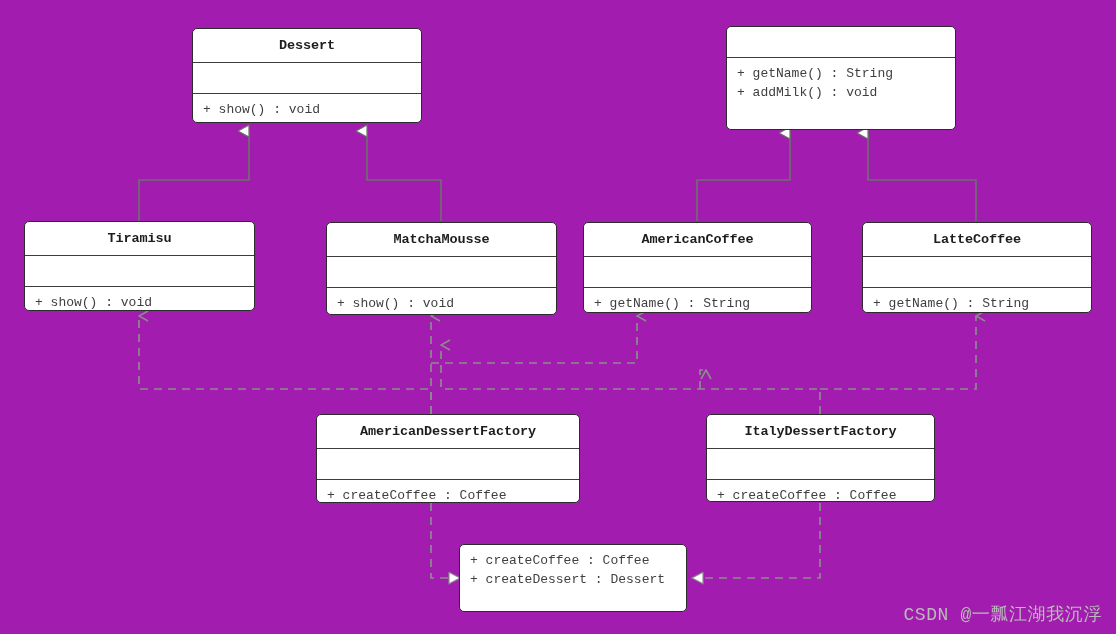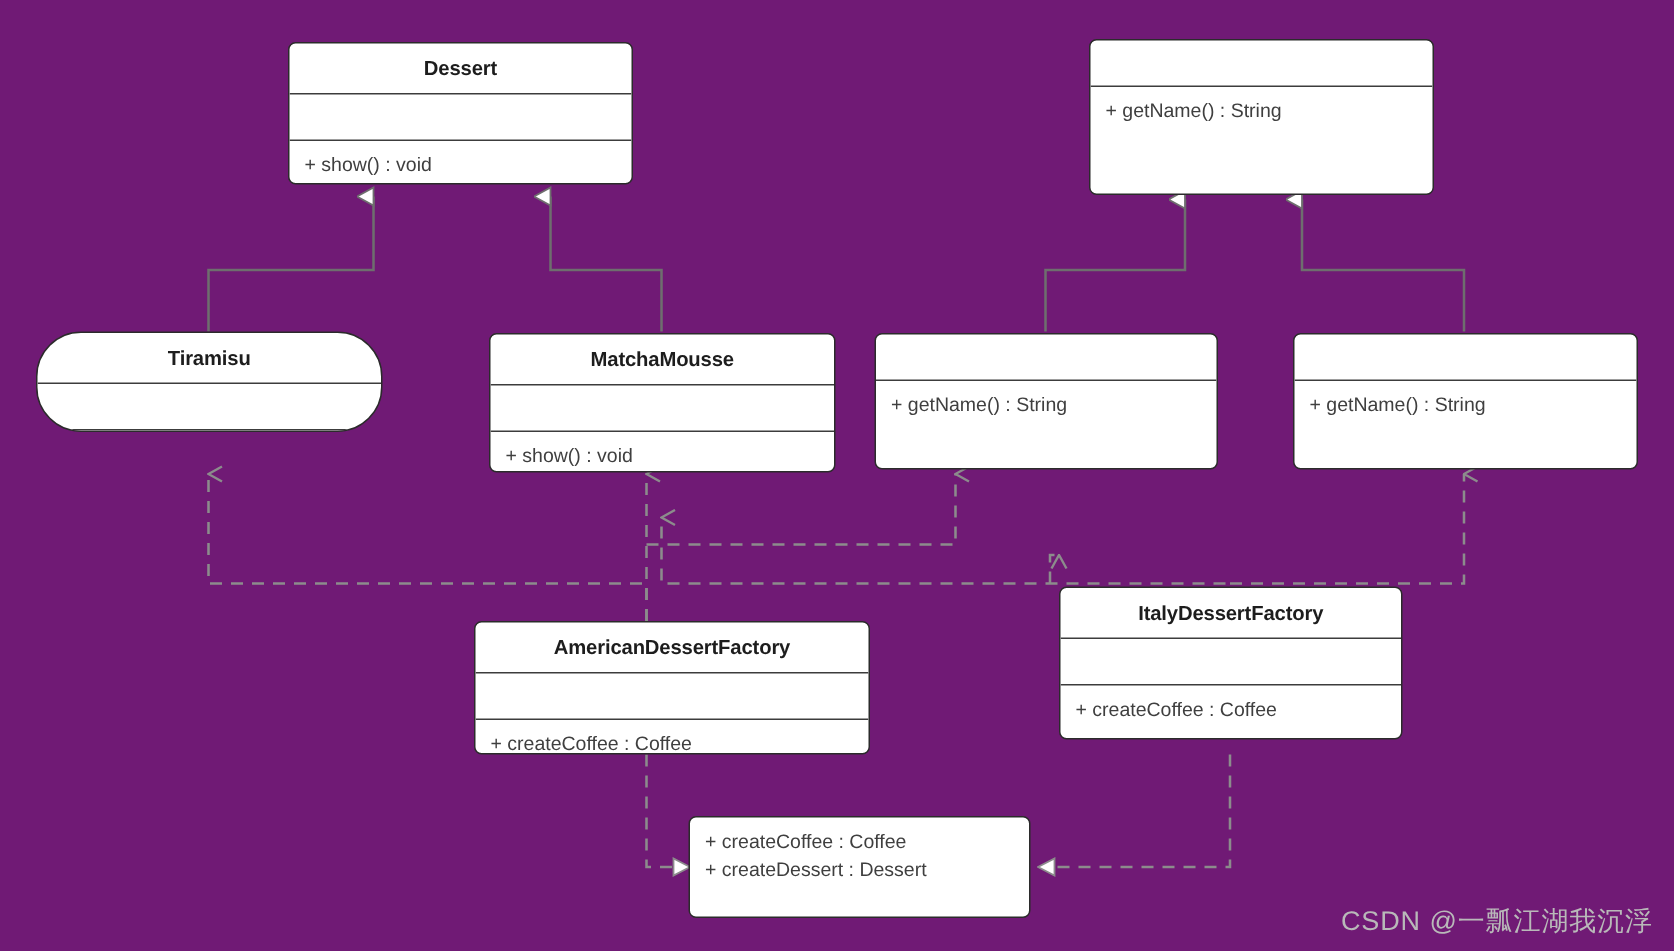--- a/index.html
+++ b/index.html
@@ -4,23 +4,23 @@
 <style>
   html, body {
     margin: 0;
     padding: 0;
     background: #000000;
   }
   #canvas {
     position: relative;
     width: 1116px;
     height: 634px;
-    background: #701a75;
+    background: #a21caf;
     overflow: hidden;
-    font-family: Liberation Sans, sans-serif;
+    font-family: Liberation Mono, monospace;
   }
   svg#wires {
     position: absolute;
     left: 0; top: 0;
     width: 1116px;
     height: 634px;
     pointer-events: none;
   }
   .uml-box {
     position: absolute;
@@ -110,64 +110,67 @@
     <div class="uml-attrs"></div>
     <div class="uml-ops">
       <div class="uml-op">+ show() : void</div>
     </div>
   </div>
 
   <div class="uml-box" style="left:726px; top:26px; width:230px; height:104px;">
     <div class="uml-attrs"></div>
     <div class="uml-ops">
       <div class="uml-op">+ getName() : String</div>
+      <div class="uml-op">+ addMilk() : void</div>
 
     </div>
   </div>
 
-  <div class="uml-box" style="left:24px; top:221px; width:231px; height:67px;border-radius:30px;">
+  <div class="uml-box" style="left:24px; top:221px; width:231px; height:90px;">
     <div class="uml-title">Tiramisu</div>
     <div class="uml-attrs"></div>
     <div class="uml-ops">
       <div class="uml-op">+ show() : void</div>
     </div>
   </div>
 
   <div class="uml-box" style="left:326px; top:222px; width:231px; height:93px;">
     <div class="uml-title">MatchaMousse</div>
     <div class="uml-attrs"></div>
     <div class="uml-ops">
       <div class="uml-op">+ show() : void</div>
     </div>
   </div>
 
   <div class="uml-box" style="left:583px; top:222px; width:229px; height:91px;">
+    <div class="uml-title">AmericanCoffee</div>
     <div class="uml-attrs"></div>
     <div class="uml-ops">
       <div class="uml-op">+ getName() : String</div>
     </div>
   </div>
 
   <div class="uml-box" style="left:862px; top:222px; width:230px; height:91px;">
+    <div class="uml-title">LatteCoffee</div>
     <div class="uml-attrs"></div>
     <div class="uml-ops">
       <div class="uml-op">+ getName() : String</div>
     </div>
   </div>
 
   <div class="uml-box" style="left:316px; top:414px; width:264px; height:89px;">
     <div class="uml-title">AmericanDessertFactory</div>
     <div class="uml-attrs"></div>
     <div class="uml-ops">
       <div class="uml-op">+ createCoffee : Coffee</div>
 
     </div>
   </div>
 
-  <div class="uml-box" style="left:706px; top:391px; width:229px; height:102px;">
+  <div class="uml-box" style="left:706px; top:414px; width:229px; height:88px;">
     <div class="uml-title">ItalyDessertFactory</div>
     <div class="uml-attrs"></div>
     <div class="uml-ops">
       <div class="uml-op">+ createCoffee : Coffee</div>
 
     </div>
   </div>
 
   <div class="uml-box" style="left:459px; top:544px; width:228px; height:68px;">
     <div class="uml-ops">

